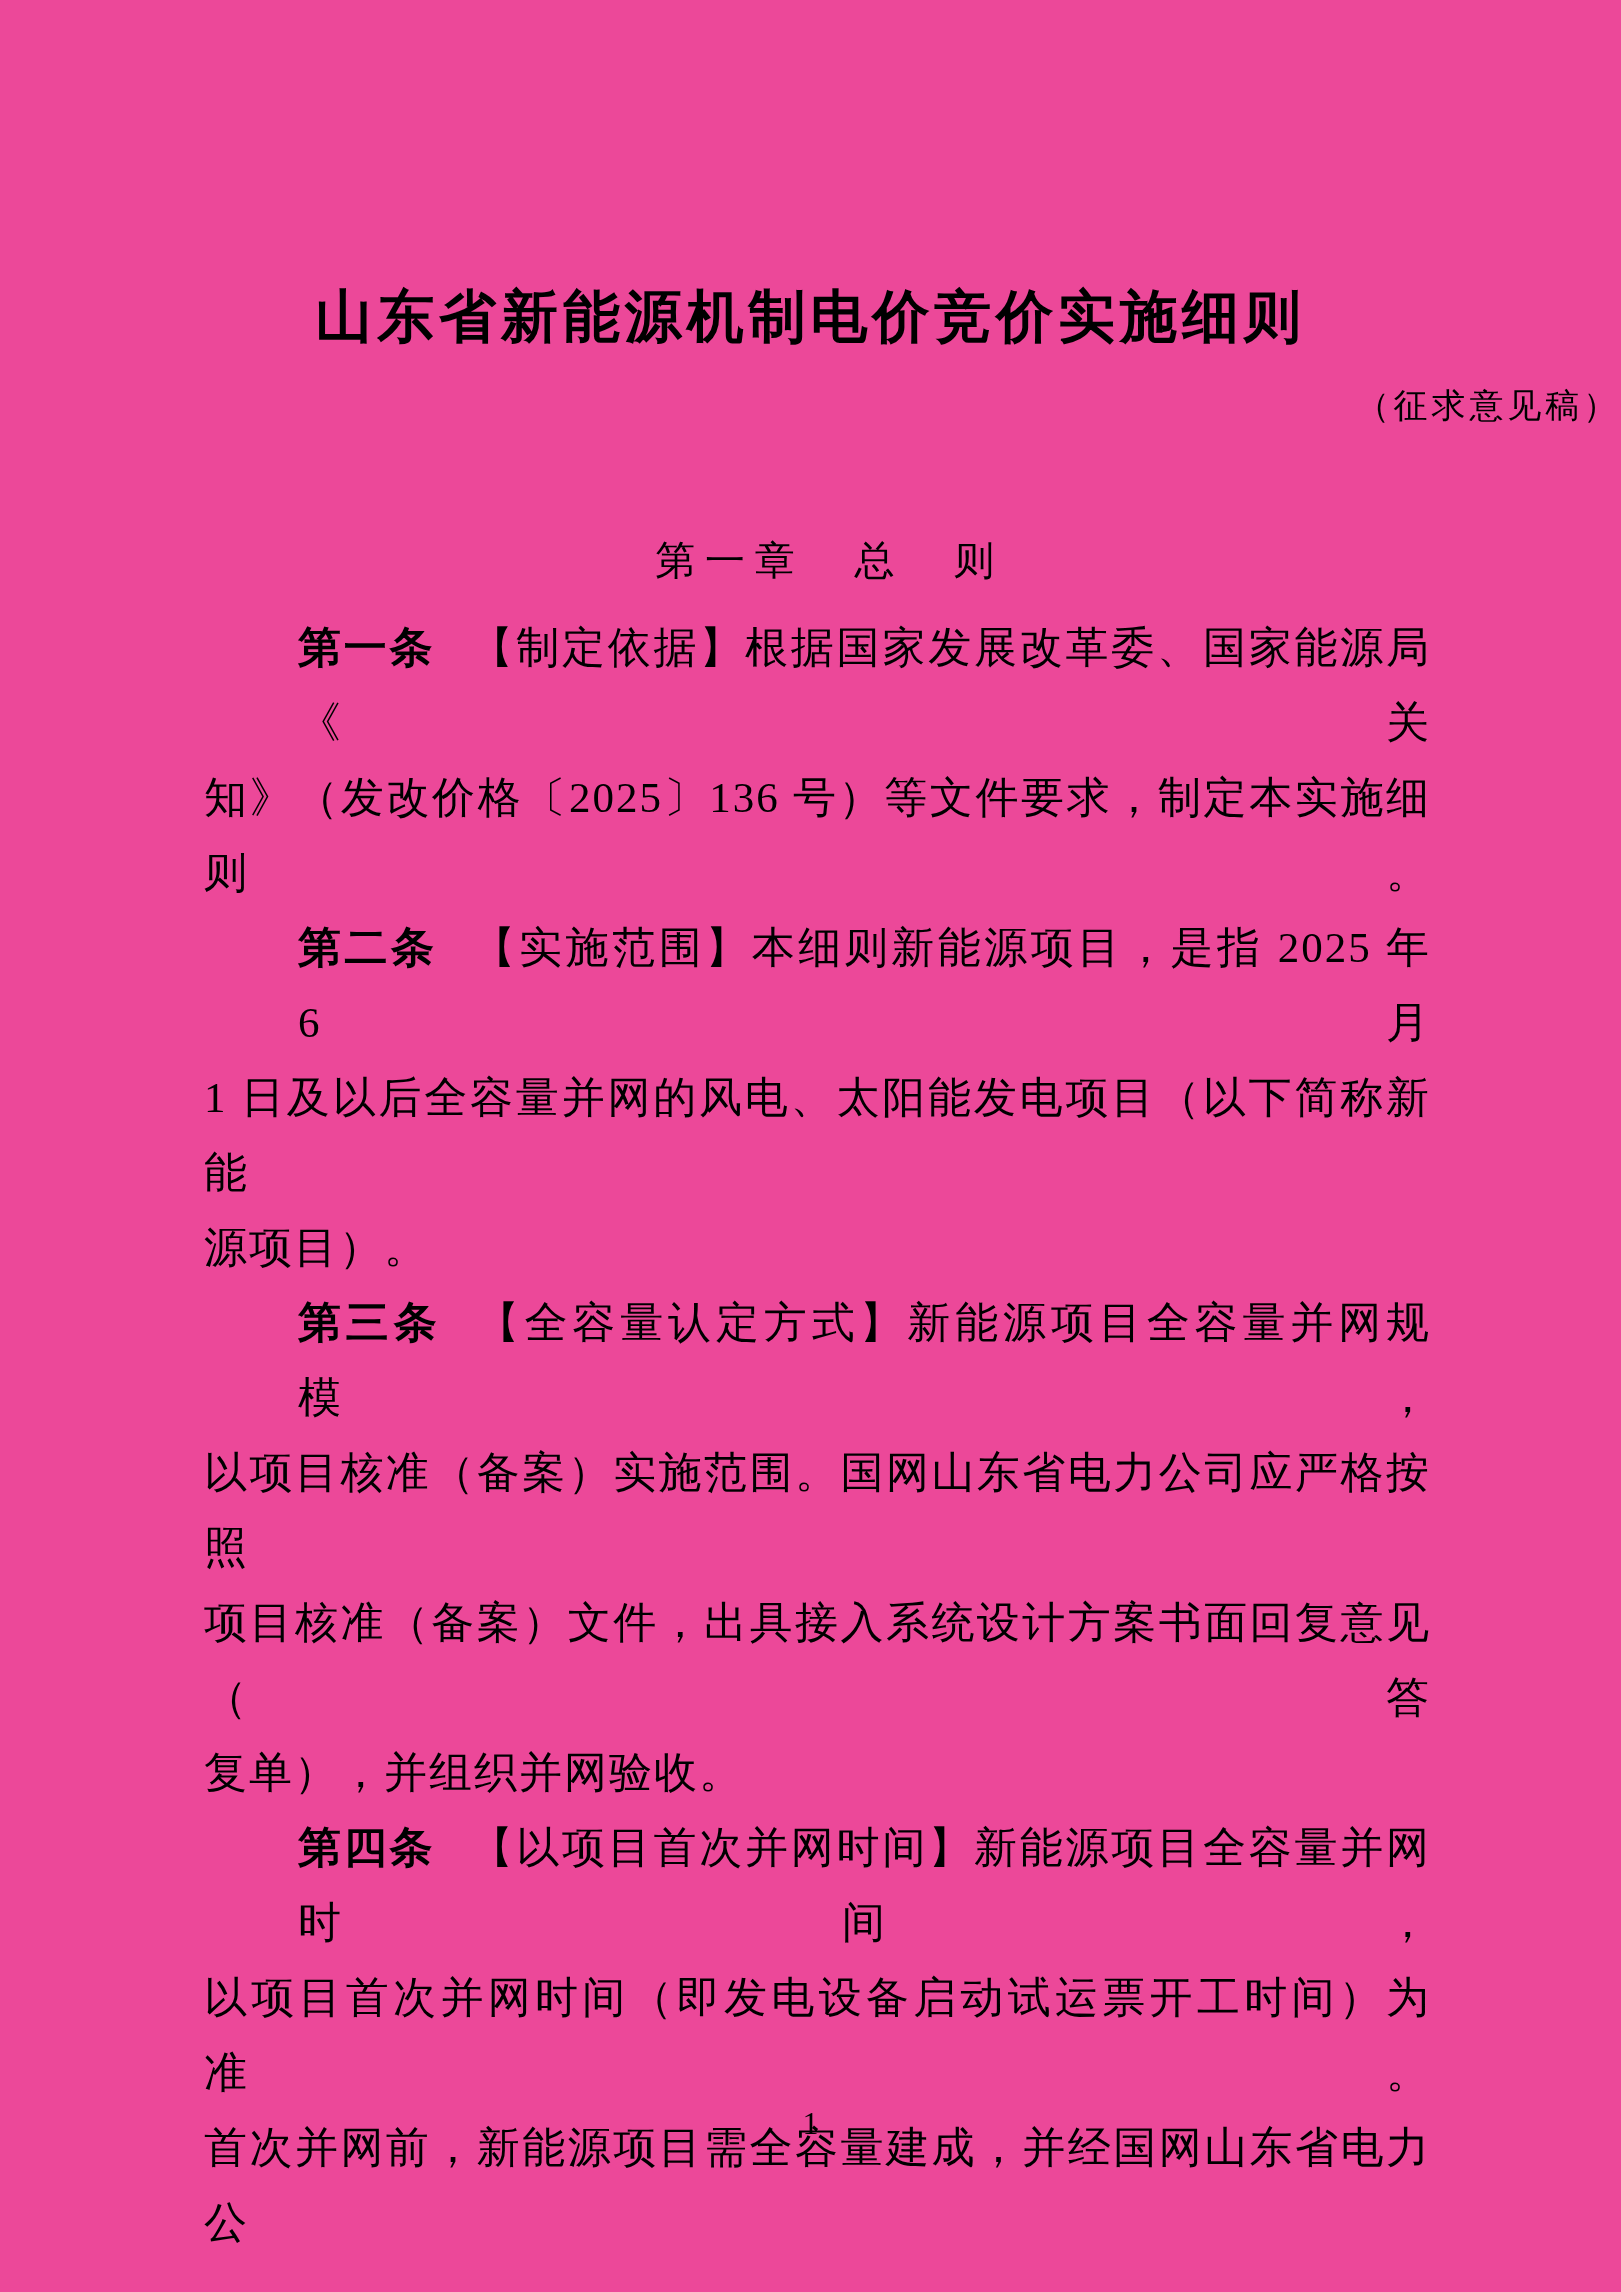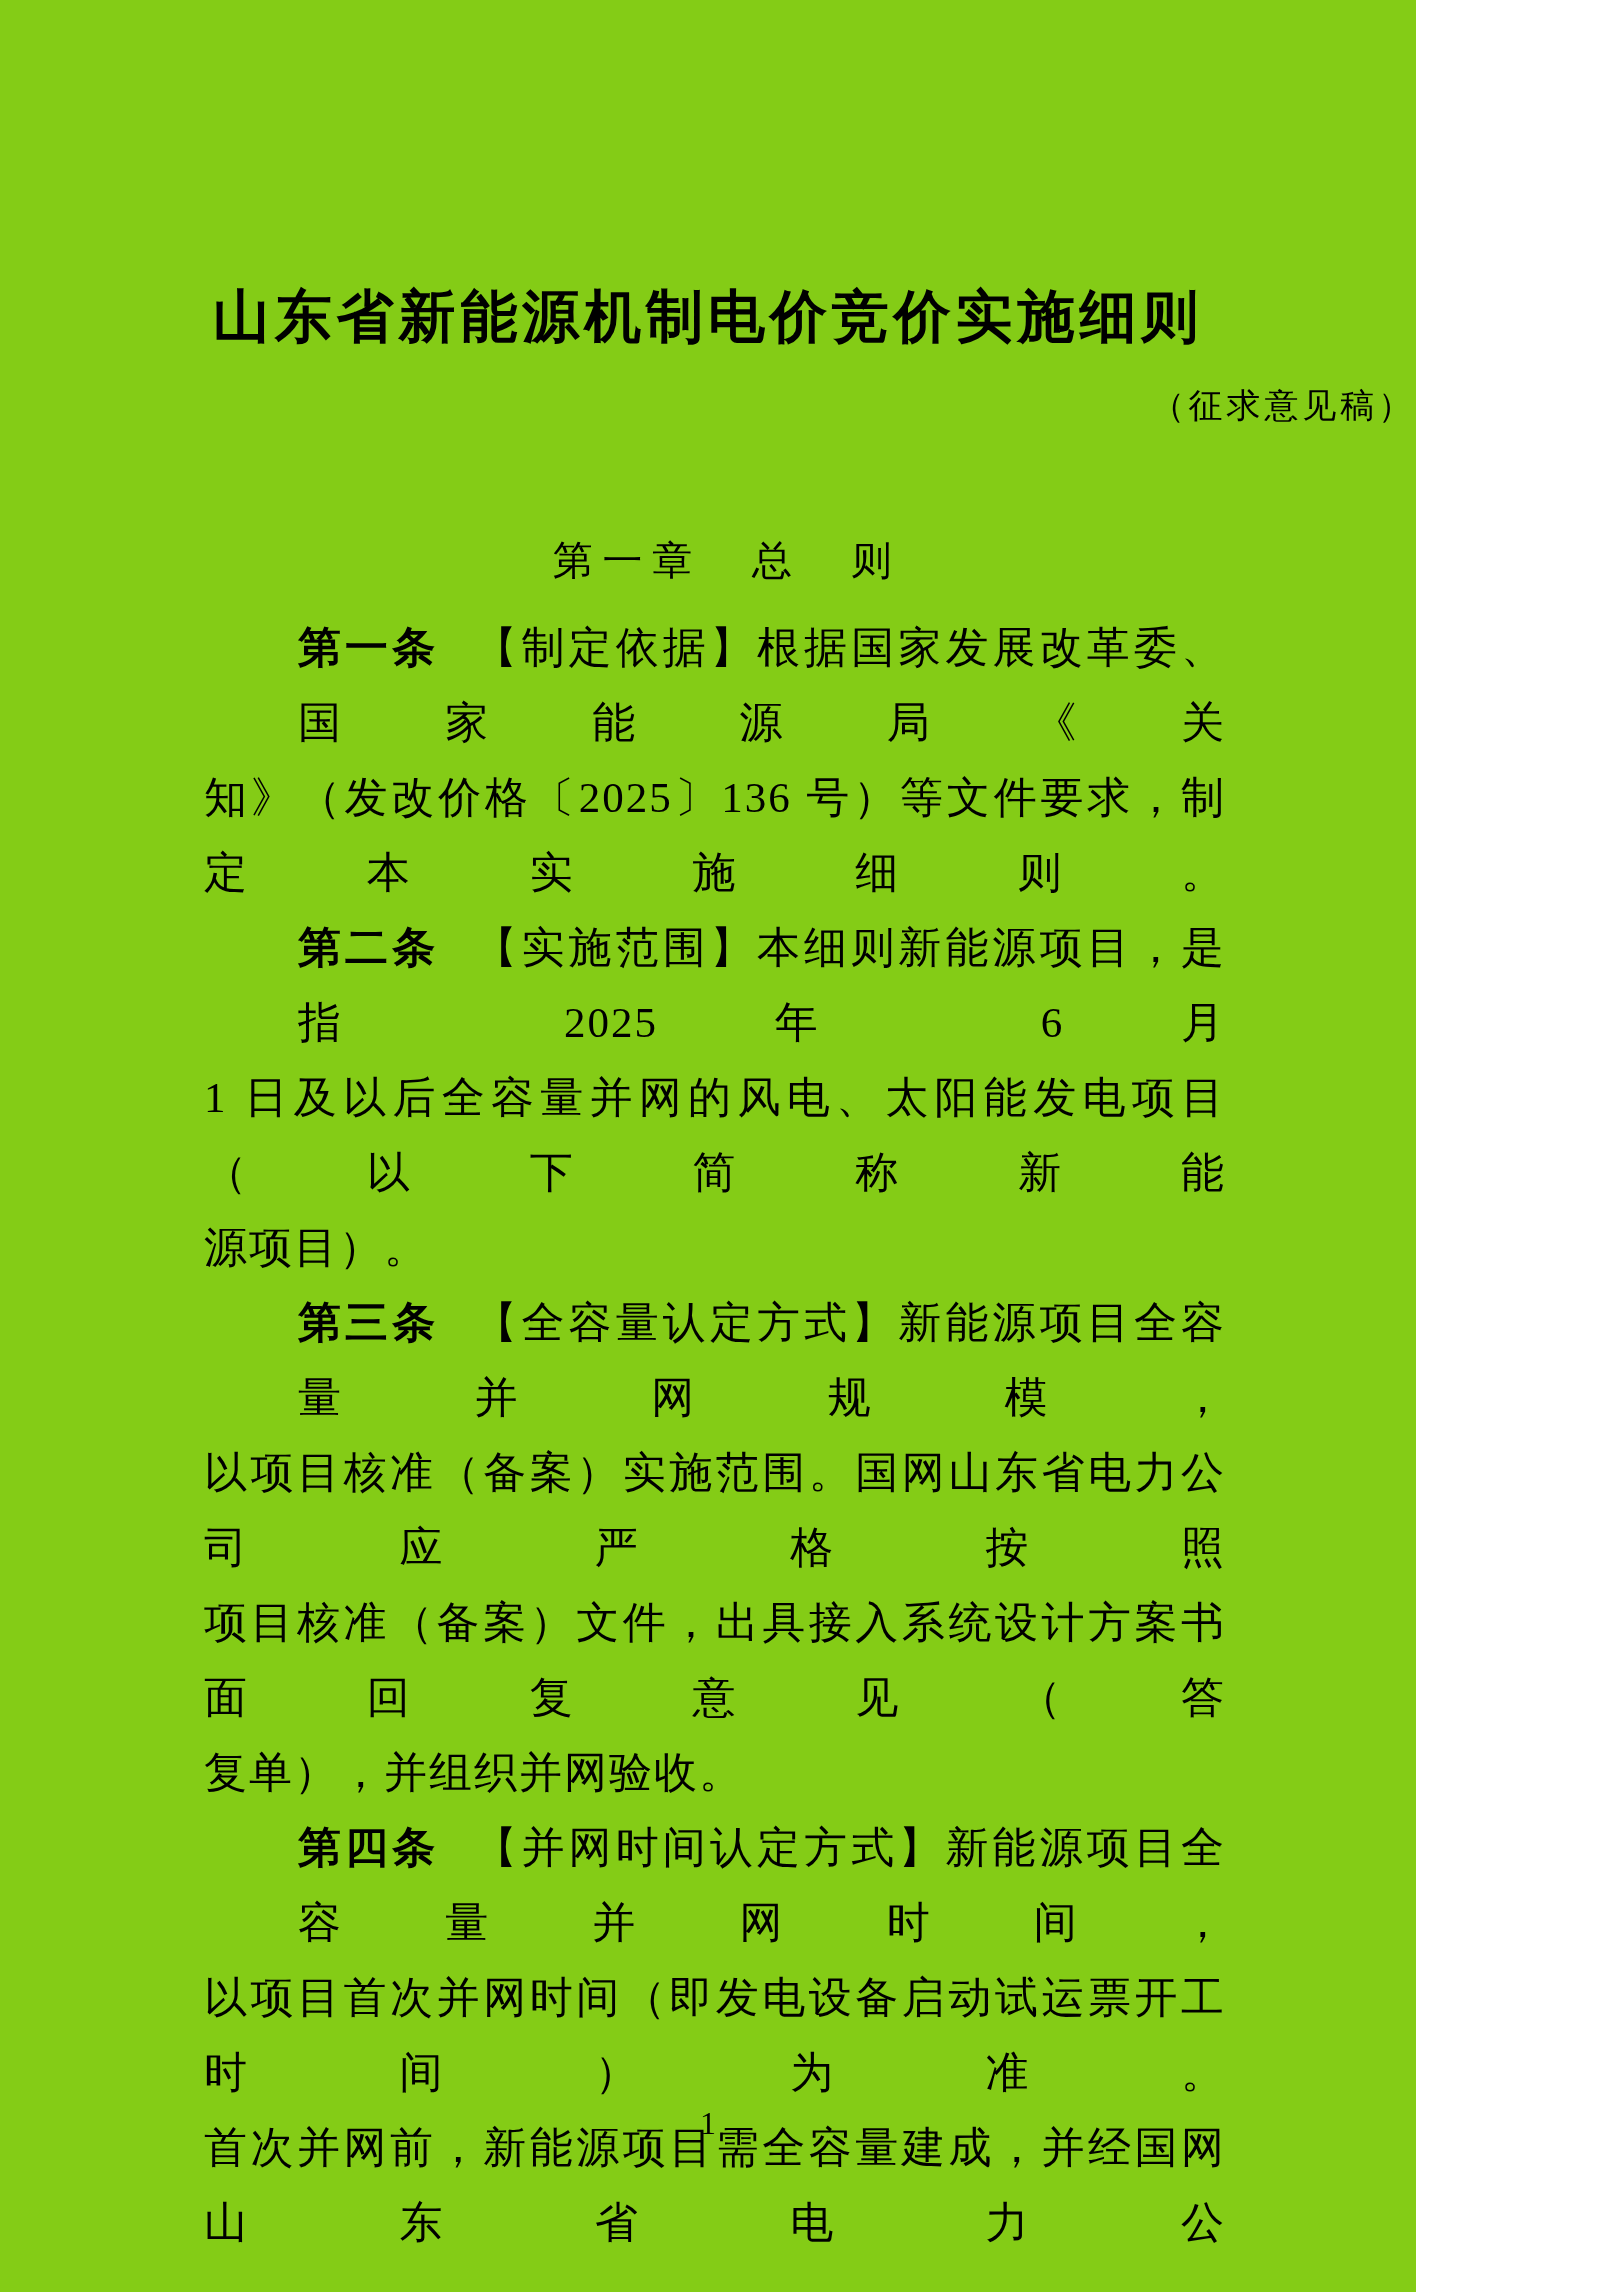--- a/index.html
+++ b/index.html
@@ -2,23 +2,23 @@
 <html><head>
 <meta charset="utf-8">
 <style>
   html, body {
     margin: 0;
     padding: 0;
     background: #ffffff;
   }
   .page {
     position: relative;
-    width: 1416px;
+    width: 1621px;
     height: 2293px;
-    background: #84cc16;
+    background: #ec4899;
     color: #000000;
     font-family: "Liberation Serif", "DejaVu Serif", serif;
     overflow: hidden;
     box-sizing: border-box;
   }
   .doc-title {
     margin: 282px 0 0 0;
     height: 69px;
     line-height: 69px;
     text-align: center;
@@ -111,21 +111,21 @@
     </p>
 
     <p class="para" style="margin:0">
       <span class="line first full"><span class="art-num">第三条</span><span>【全容量认定方式】新能源项目全容量并网规模，</span></span>
       <span class="line full">以项目核准（备案）实施范围。国网山东省电力公司应严格按照</span>
       <span class="line full">项目核准（备案）文件，出具接入系统设计方案书面回复意见（答</span>
       <span class="line short">复单），并组织并网验收。</span>
     </p>
 
     <p class="para" style="margin:0">
-      <span class="line first full"><span class="art-num">第四条</span><span>【并网时间认定方式】新能源项目全容量并网时间，</span></span>
+      <span class="line first full"><span class="art-num">第四条</span><span>【以项目首次并网时间】新能源项目全容量并网时间，</span></span>
       <span class="line full">以项目首次并网时间（即发电设备启动试运票开工时间）为准。</span>
       <span class="line full">首次并网前，新能源项目需全容量建成，并经国网山东省电力公</span>
 
     </p>
 
   </div>
 
   <div class="page-number">1</div>
 
 </div>

